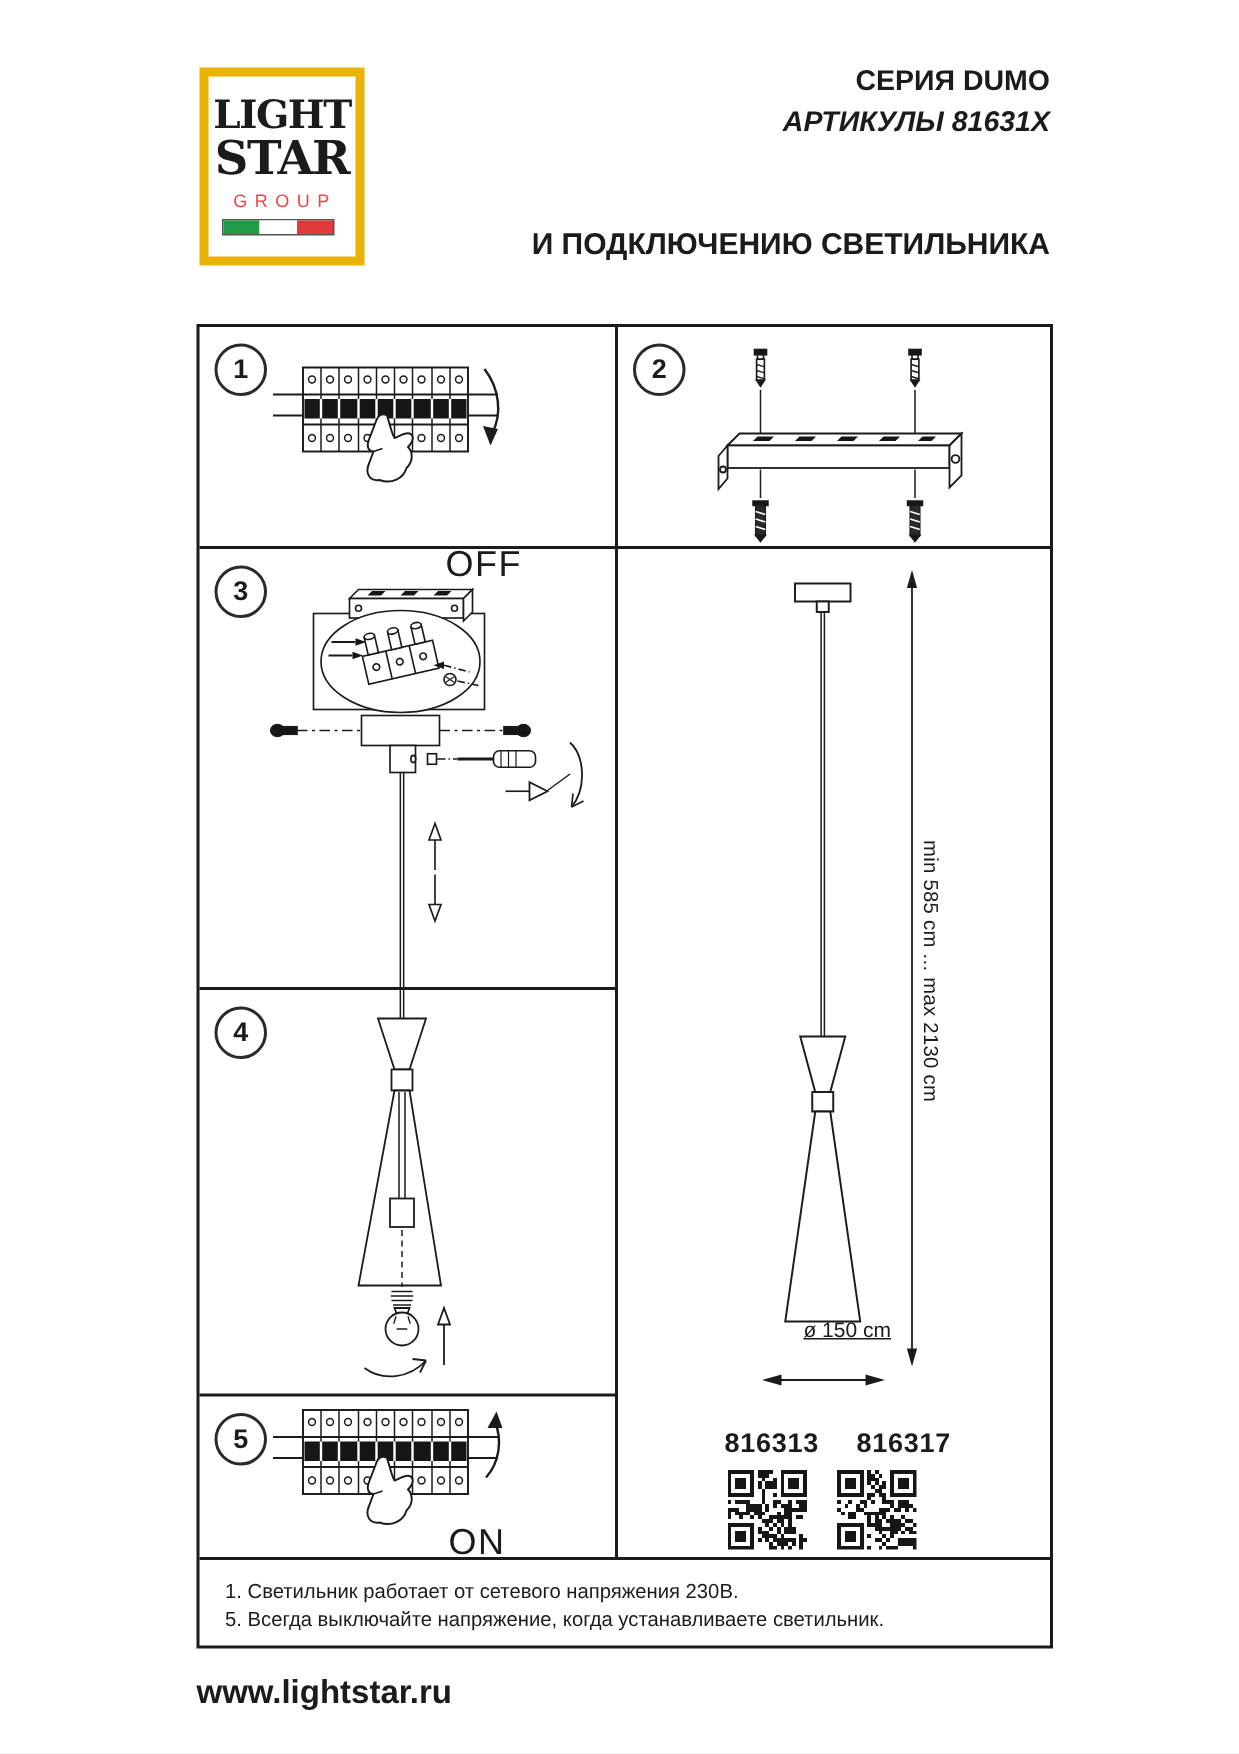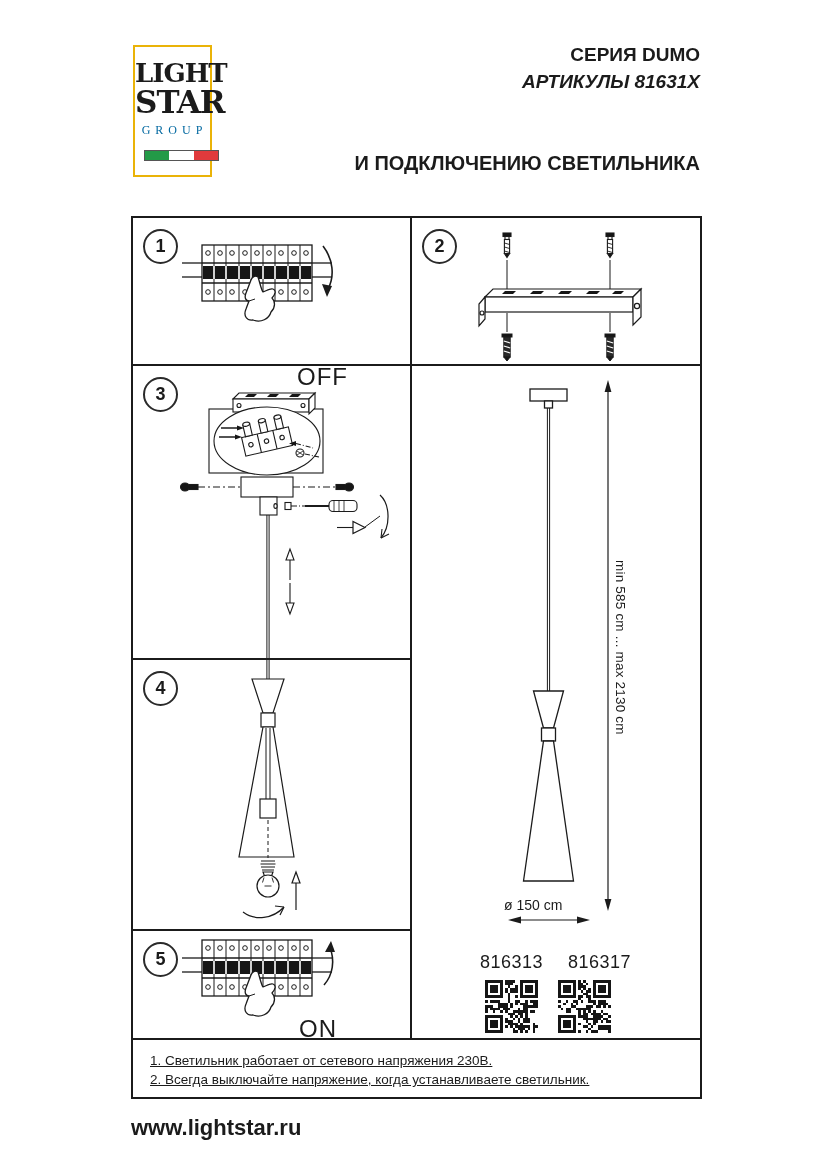--- a/index.html
+++ b/index.html
@@ -1,26 +1,26 @@
 <!DOCTYPE html>
 <html><head>
 <meta charset="utf-8">
 <style>
   html,body{margin:0;padding:0;background:#e8e8e8;}
   .page{position:relative;width:826px;height:1169px;margin:0 auto;background:#ffffff;
         font-family:"Liberation Sans",sans-serif;color:#1b1b1b;overflow:hidden;}
 
   
-  .logo-box{position:absolute;left:133px;top:45px;width:79px;height:132px;
-            border:2px solid #eab308;box-sizing:border-box;text-align:center;}
+  .logo-box{position:absolute;left:133px;top:45px;width:110px;height:132px;
+            border:6px solid #eab308;box-sizing:border-box;text-align:center;}
   .logo-word1{margin-top:13px;font-family:"DejaVu Serif","Liberation Serif",serif;
               font-weight:bold;font-size:26px;line-height:26px;letter-spacing:-1px;}
   .logo-word2{font-family:"DejaVu Serif","Liberation Serif",serif;
               font-weight:bold;font-size:31px;line-height:30px;letter-spacing:-1px;margin-top:1px;}
-  .logo-word3{font-size:12px;letter-spacing:5px;margin-top:6px;margin-left:4px;color:#0369a1;font-family:Liberation Serif, serif;}
+  .logo-word3{font-size:12px;letter-spacing:5px;margin-top:6px;margin-left:4px;color:#ef4444;}
   .logo-flag{position:absolute;left:9px;bottom:14px;width:73px;height:9px;
              border:1px solid #555;display:flex;}
   .logo-flag span{flex:1 1 0;}
 
   
   .hdr{position:absolute;right:126px;text-align:right;font-weight:bold;white-space:nowrap;}
   .hdr-series{top:44px;font-size:19px;}
   .hdr-articles{top:71px;font-size:19px;font-style:italic;}
   .hdr-title1{top:127px;font-size:20px;}
   .hdr-title2{top:152px;font-size:20px;margin-left:27px;}
@@ -47,29 +47,29 @@
               border:2px solid #2a2a2a;border-radius:50%;display:flex;
               align-items:center;justify-content:center;font-size:18px;font-weight:bold;z-index:2;}
 
   .switch-label{position:absolute;font-size:24px;font-weight:500;letter-spacing:1px;}
   .off-label{left:164px;top:100px;margin-top:45px;}
   .on-label{left:166px;top:84px;}
 
   
   .dim-v{position:absolute;left:201px;top:194px;writing-mode:vertical-rl;
          font-size:13.5px;white-space:nowrap;letter-spacing:.2px;}
-  .dim-h{position:absolute;left:92px;top:531px;width:90px;text-align:left;font-size:14px;}
-  .artnum{position:absolute;top:586px;width:66px;text-align:left;font-size:18px;font-weight:normal;letter-spacing:.5px;}
+  .dim-h{position:absolute;left:92px;top:512px;width:90px;text-align:right;font-size:14px;text-decoration:underline;}
+  .artnum{position:absolute;top:586px;width:66px;text-align:right;font-size:18px;font-weight:bold;letter-spacing:.5px;}
   .artnum.left{left:68px;} .artnum.right{left:156px;}
   .qr{position:absolute;top:614px;width:53px;height:53px;}
   .qr.left{left:73px;} .qr.right{left:146px;}
 
   
   .notes{left:0;top:822px;width:567px;height:57px;font-size:13.5px;line-height:19px;
-         padding:11px 0 16px 17px;box-sizing:border-box;text-decoration:underline;}
+         padding:11px 0 16px 17px;box-sizing:border-box;}
   .website{position:absolute;left:131px;top:1115px;width:571px;text-align:left;
            font-size:22px;font-weight:bold;}
 </style>
 </head>
 <body>
 
 <div class="page">
 
   <svg width="0" height="0" style="position:absolute">
     <defs>
@@ -613,18 +613,18 @@
             <rect x="15" y="1" width="5" height="5" fill="#fff"></rect>
             <rect x="16" y="2" width="3" height="3"></rect>
             <rect x="0" y="14" width="7" height="7"></rect>
             <rect x="1" y="15" width="5" height="5" fill="#fff"></rect>
             <rect x="2" y="16" width="3" height="3"></rect>
           </svg></div>
     </div>
 
     <div class="panel notes">
       <div>1. Светильник работает от сетевого напряжения 230В.</div>
-      <div>2. Всегда выключайте напряжение, когда устанавливаете светильник.</div>
+      <div>5. Всегда выключайте напряжение, когда устанавливаете светильник.</div>
     </div>
   </div>
 
   <div class="website">www.lightstar.ru</div>
 </div>
 
 </body></html>

